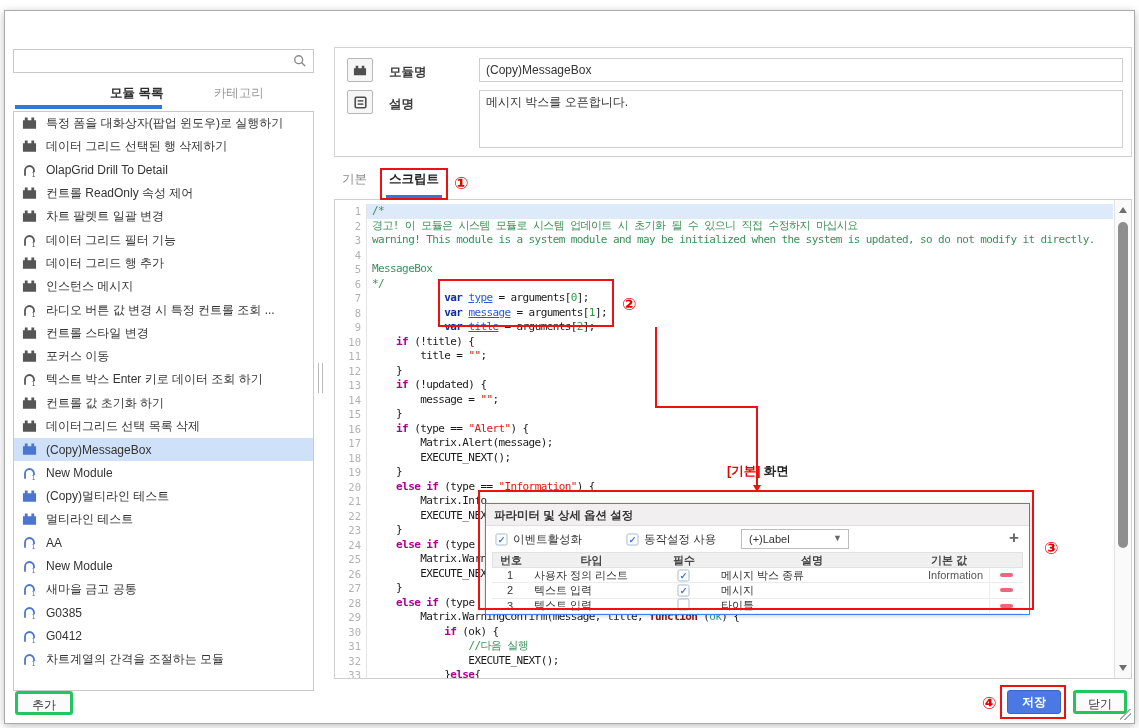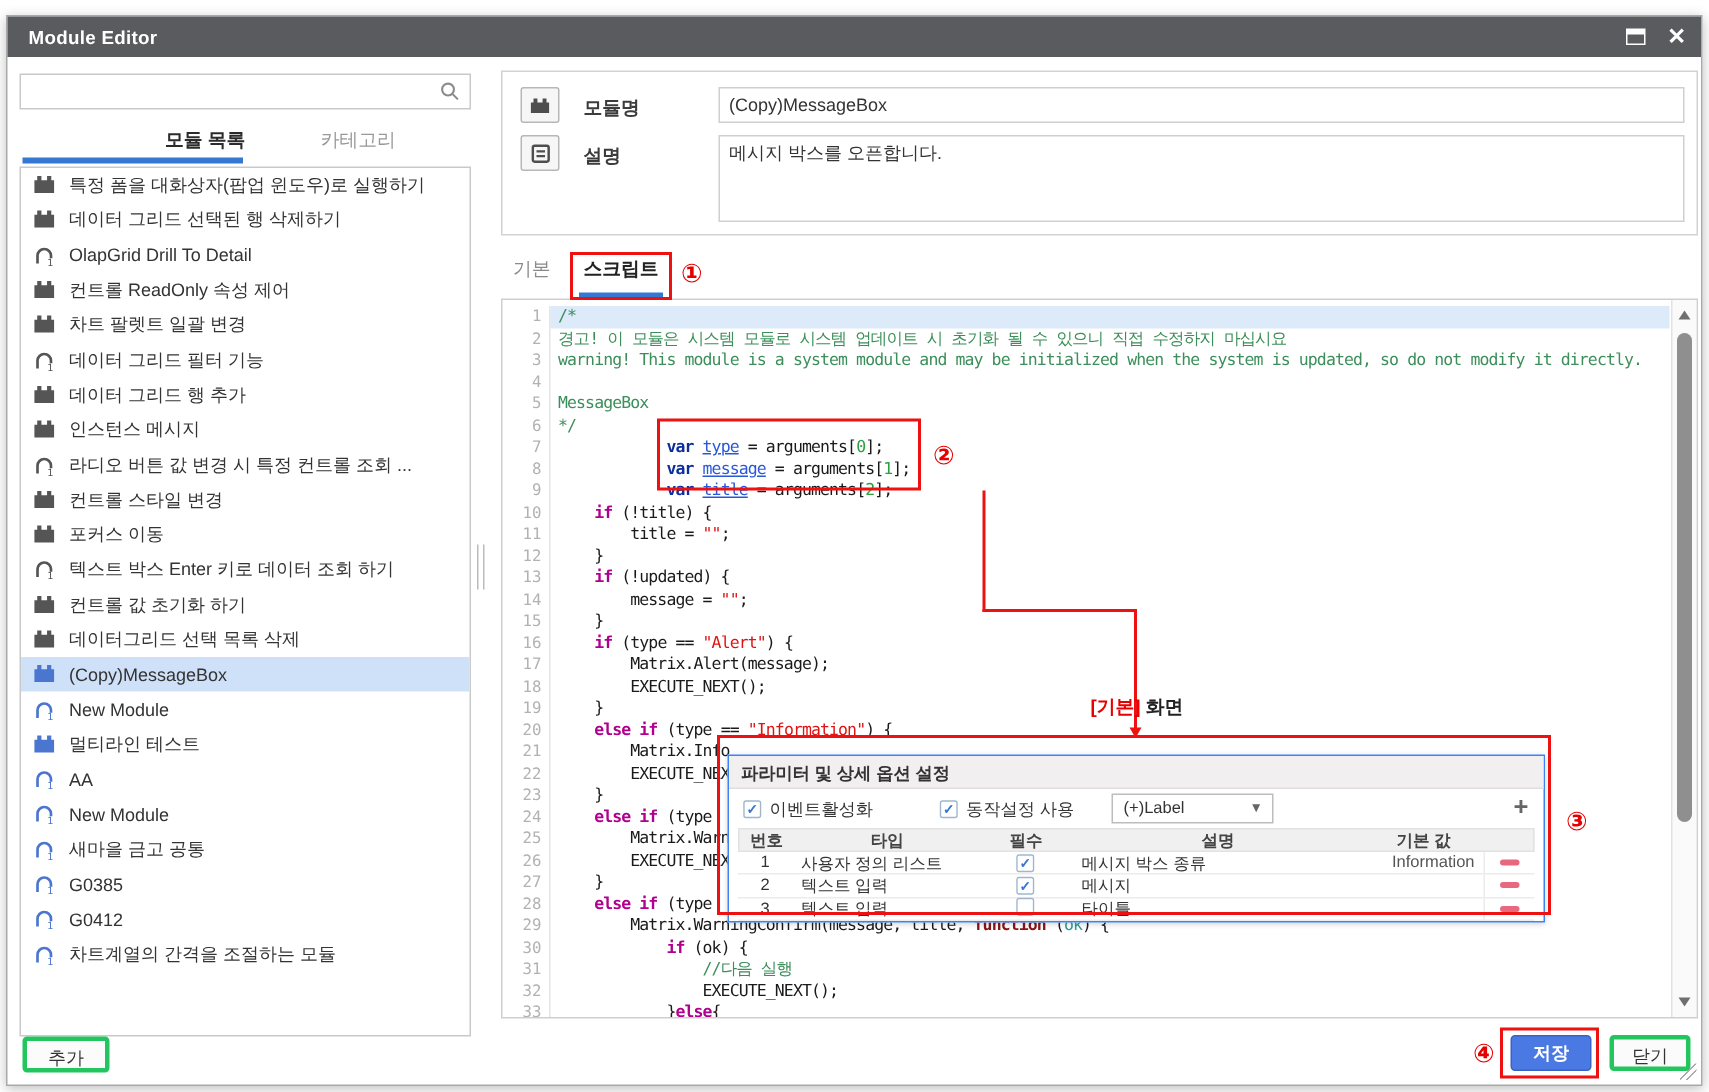--- a/index.html
+++ b/index.html
@@ -106,27 +106,20 @@
   .close-btn { position:absolute; left:1068px; top:679px; width:54px; height:24px; line-height:22px; }
   .grip { position:absolute; right:3px; bottom:3px; width:11px; height:11px;
           background:linear-gradient(135deg, transparent 45%, #aaa 45%, #aaa 52%, transparent 52%, transparent 66%, #aaa 66%, #aaa 73%, transparent 73%); }
 </style>
 </head>
 <body>
 
 <div class="stage">
   <div class="dialog">
 
-    <div class="titlebar">
-      <span class="title">Module Editor</span>
-      <span class="win-btns">
-        <span class="win-restore"></span>
-        <span class="win-close">✕</span>
-      </span>
-    </div>
 
     <div class="search-box">
       <input value="" placeholder="" style="">
       <svg class="search-ico" viewBox="0 0 16 16">
           <circle cx="6.5" cy="6.5" r="4.5" fill="none" stroke="#8a8a8a" stroke-width="1.6"></circle>
           <line x1="10" y1="10" x2="14" y2="14" stroke="#8a8a8a" stroke-width="1.6"></line>
         </svg>
     </div>
 
     <div class="ltabs">
@@ -260,20 +253,28 @@
           <span>(Copy)MessageBox</span>
         </div>
         <div class="mod-item blue">
           <span class="mico">
             <svg viewBox="0 0 16 16">
               <path d="M3.2 13.5V8a4.8 4.8 0 0 1 9.6 0v1.8" fill="none" stroke="currentColor" stroke-width="1.9"></path>
               <text x="10.2" y="15.2" font-size="7" font-family="DejaVu Sans" fill="currentColor">1</text>
             </svg>
           </span>
           <span>New Module</span>
+        </div>
+        <div class="mod-item blue">
+          <span class="mico">
+            <svg viewBox="0 0 16 15">
+              <path fill="currentColor" d="M3 1h3v3H3zM10 1h3v3h-3zM1 4h14v9H1z"></path>
+            </svg>
+          </span>
+          <span>(Copy)멀티라인 테스트</span>
         </div>
         <div class="mod-item blue">
           <span class="mico">
             <svg viewBox="0 0 16 15">
               <path fill="currentColor" d="M3 1h3v3H3zM10 1h3v3h-3zM1 4h14v9H1z"></path>
             </svg>
           </span>
           <span>멀티라인 테스트</span>
         </div>
         <div class="mod-item blue">

